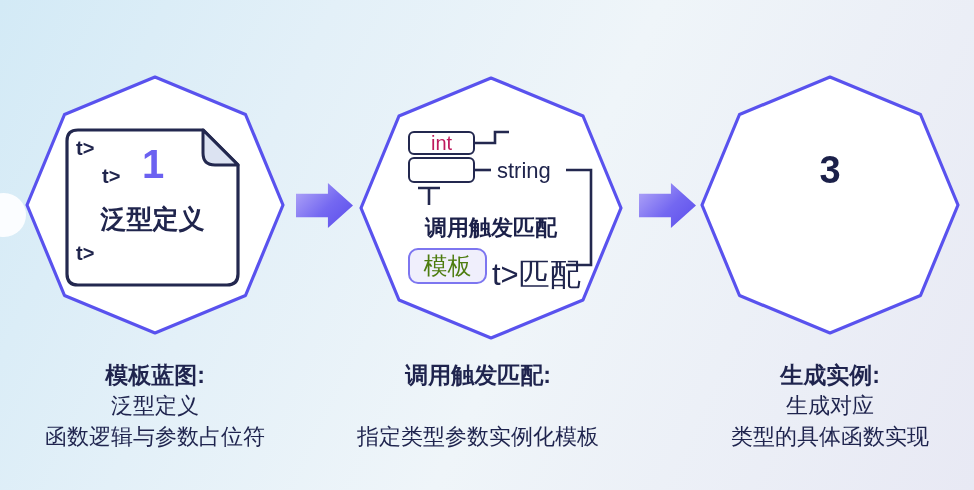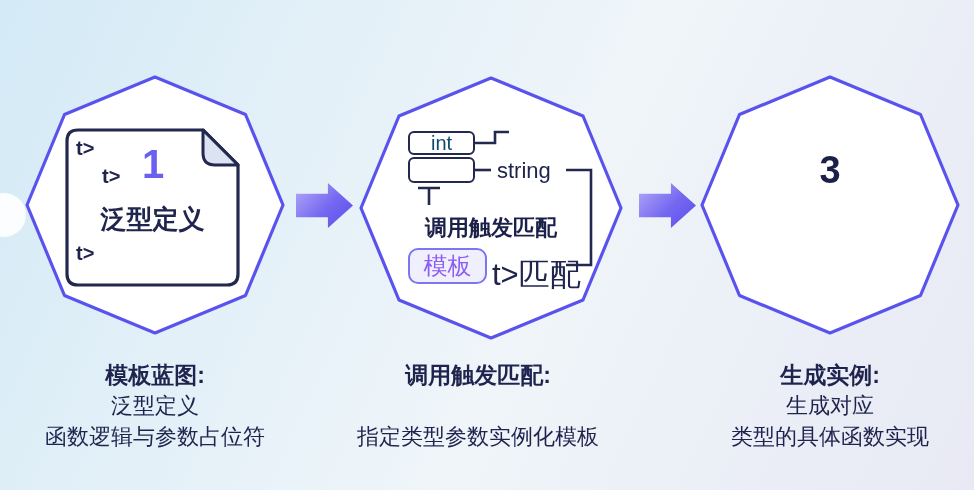--- a/index.html
+++ b/index.html
@@ -35,33 +35,33 @@
   .num1{left:77px;top:16px;font-size:40px;}
   .doc-label{position:absolute;left:0;top:74px;width:100%;text-align:center;
     font-size:26px;font-weight:700;color:#20254d;}
 
   
   .conn{position:absolute;left:0;top:0;}
   .type-box{
     position:absolute;box-sizing:border-box;background:#ffffff;
     border:2.4px solid #23284f;border-radius:6px;
     display:flex;align-items:center;justify-content:center;
-    font-size:20px;color:#0c4a6e;
+    font-size:20px;color:#be185d;
   }
   .box-int{left:49px;top:55px;width:67px;height:24px;}
   .box-empty{left:49px;top:81px;width:67px;height:26px;}
   .string-label{position:absolute;left:138px;top:82px;font-size:22px;color:#20254d;}
   .oct-heading{position:absolute;left:0;width:100%;text-align:center;
     font-weight:700;color:#1b2049;}
   .head2{top:137px;font-size:22px;}
   .chip{
     position:absolute;left:49px;top:172px;width:79px;height:36px;box-sizing:border-box;
     background:#f0effc;border:2.4px solid #7d76f0;border-radius:10px;
     display:flex;align-items:center;justify-content:center;
-    font-size:24px;color:#8b5cf6;
+    font-size:24px;color:#4d7c0f;
   }
   .match-label{position:absolute;left:133px;top:178px;font-size:31px;font-weight:500;color:#20254d;}
 
   
   .num3{left:0;top:76px;width:100%;text-align:center;font-size:38px;}
   .head3{top:122px;font-size:27px;}
 
   
   .arrow{
     position:absolute;width:57px;height:45px;

